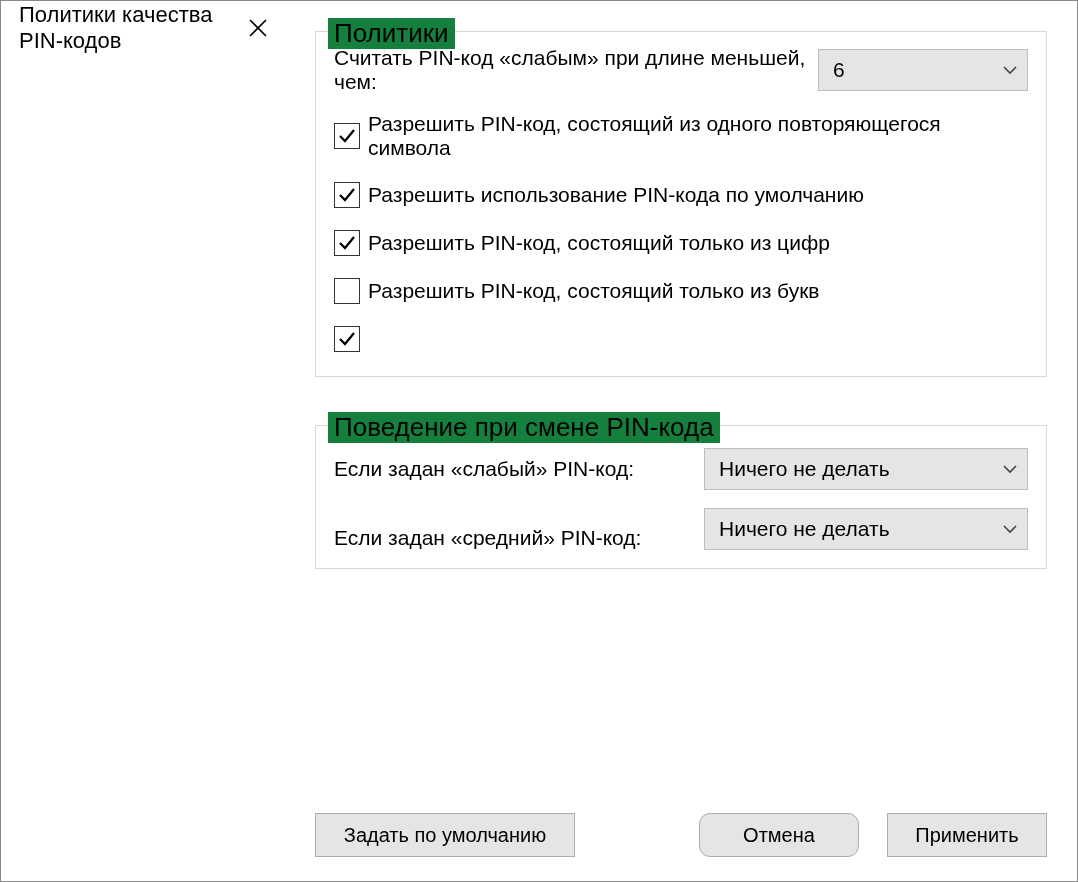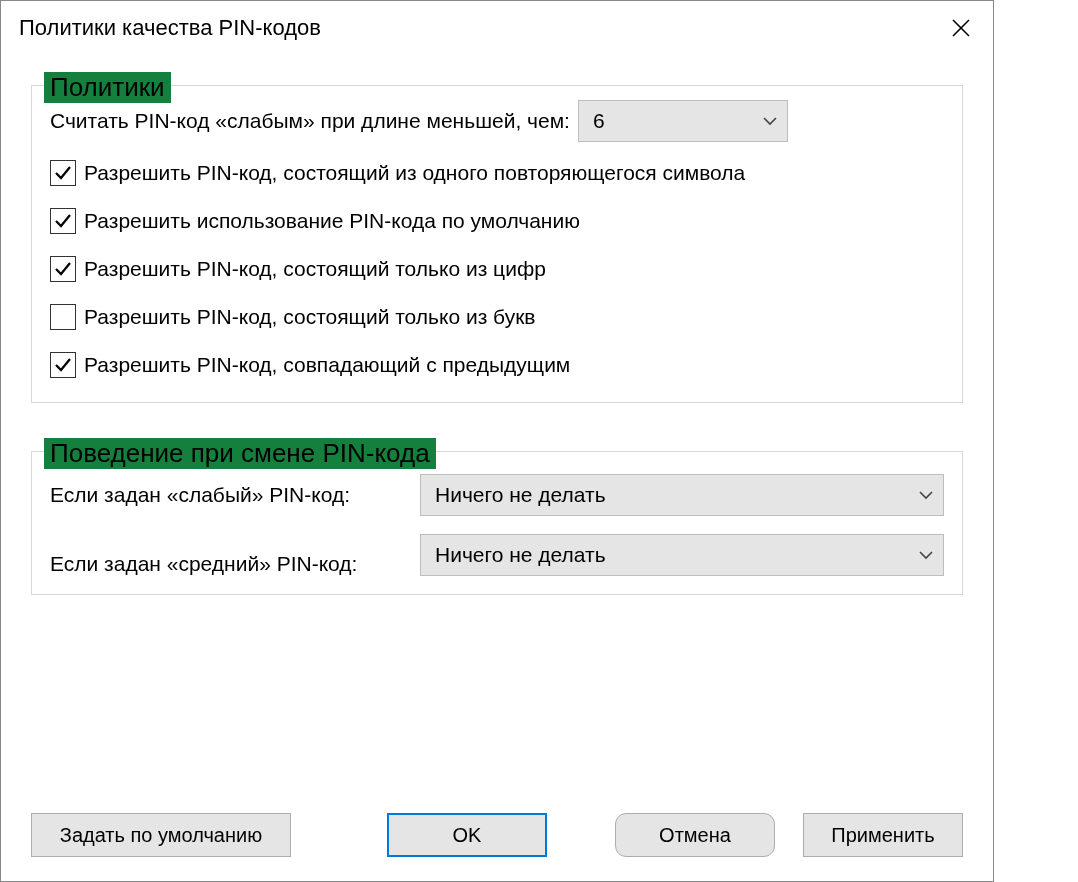--- a/index.html
+++ b/index.html
@@ -7,26 +7,26 @@
       margin: 0;
       padding: 0;
     }
     body {
       font-family: 'Segoe UI', Tahoma, sans-serif;
       font-size: 20px;
       background: #fff;
       color: #000;
     }
     .window {
-      width: 994px;
+      width: 1078px;
       height: 882px;
       border: 1px solid #888;
       background: #fff;
       display: flex;
-      flex-direction: column;
+      flex-direction: row;
     }
     .titlebar {
       display: flex;
       justify-content: space-between;
       align-items: center;
       padding: 10px 12px 10px 18px;
       height: 54px;
     }
     .title {
       font-size: 22px;
@@ -254,21 +254,20 @@
           <div class="checkbox-row">
             <div class="checkbox"></div>
             <div class="chk-label">Разрешить PIN-код, состоящий только из букв</div>
           </div>
           <div class="checkbox-row">
             <div class="checkbox checked">
               <svg viewBox="0 0 18 18">
                 <path d="M2 9 L7 14 L16 3" stroke="#000" stroke-width="2.2" fill="none"></path>
               </svg>
             </div>
-            <div class="chk-label">Разрешить PIN-код, совпадающий с предыдущим</div>
           </div>
         </div>
     </div>
 
     <div class="fieldset behavior">
       <div class="fieldset-legend">Поведение при смене PIN-кода</div>
 
       <div class="select-row">
         <div class="lbl">Если задан «слабый» PIN-код:</div>
         <div class="select">
@@ -290,20 +289,19 @@
                 <path d="M1 2 L7 8 L13 2" stroke="#444" stroke-width="1.6" fill="none"></path>
               </svg>
           </span>
         </div>
       </div>
     </div>
 
     <div class="button-row">
       <div class="btn default">Задать по умолчанию</div>
       <div class="gap-small"></div>
-      <div class="btn ok">OK</div>
       <div class="spacer"></div>
       <div class="btn cancel">Отмена</div>
       <div class="btn apply">Применить</div>
     </div>
 
   </div>
 </div>
 
 </body></html>

